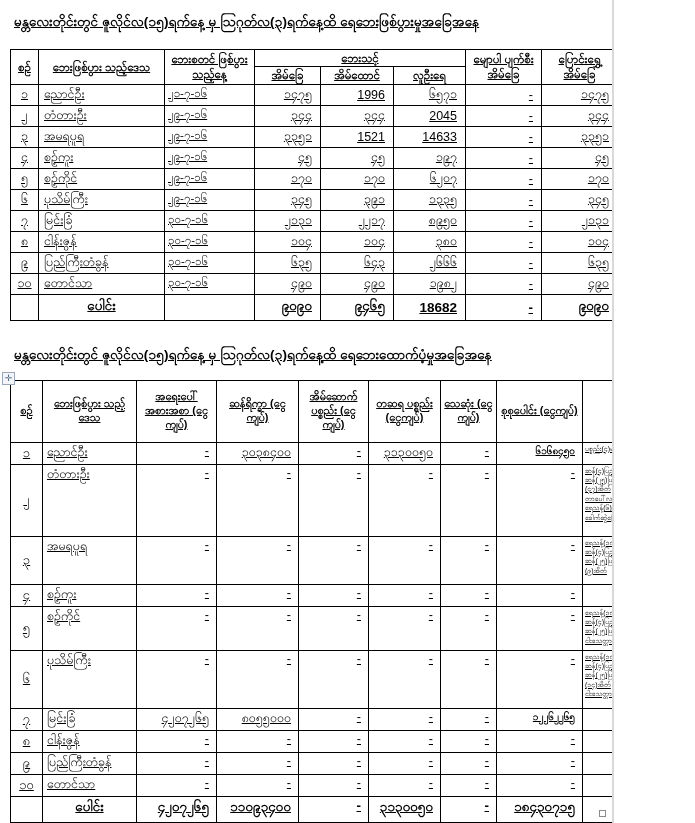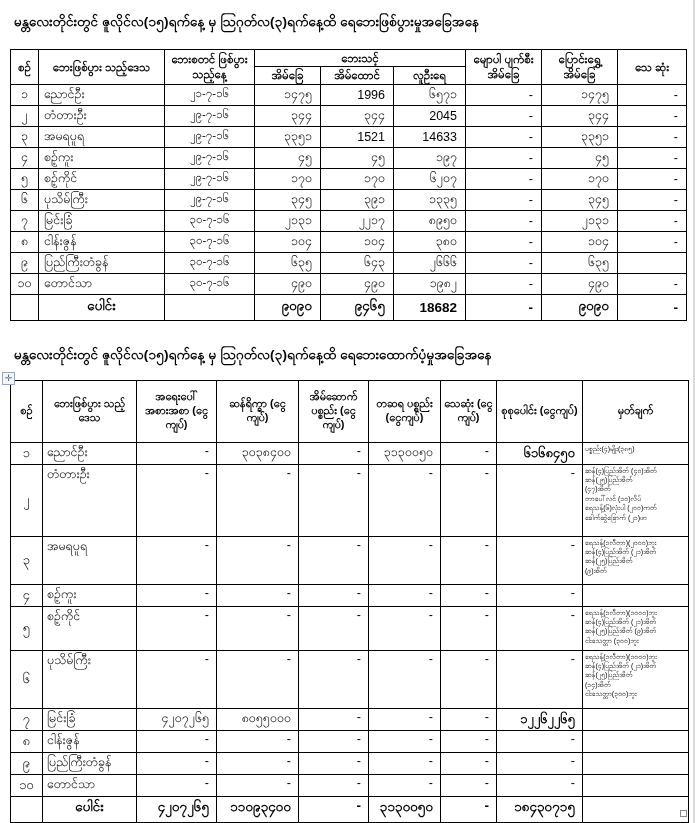--- a/index.html
+++ b/index.html
@@ -1,47 +1,47 @@
 <!DOCTYPE html>
 <html><head>
 <meta charset="utf-8">
 <style>
   * { box-sizing: border-box; }
   html,body { margin:0; padding:0; background:#fff; }
   .page {
-    position:relative; width:695px; height:823px; background:#ffffff;
+    position:relative; width:614px; height:823px; background:#ffffff;
     font-family:"Liberation Sans", sans-serif; color:#000;
-    border-right:2px solid #d9d9d9; overflow:hidden;
+    border-right:2px solid #d9d9d9; overflow:hidden;text-decoration:underline;
   }
   .doc-title {
     font-weight:bold; font-size:13.5px; line-height:1.25;
     margin:0; padding:14px 6px 0 14px; letter-spacing:0.2px;
   }
   .doc-title.second { padding-top:26px; }
   table { border-collapse:collapse; margin-left:10px; table-layout:fixed; }
   td, th { border:1px solid #000; padding:1px 3px; overflow:hidden; }
   th { font-weight:bold; font-size:11.5px; line-height:1.25; text-align:center; vertical-align:middle; }
   
   .t1 { margin-top:18px; width:676px; }
   .t1 td { height:19px; font-size:12.5px; vertical-align:middle; }
   .t1 .cell-no   { text-align:center; }
   .t1 .cell-area { text-align:left; padding-left:5px; }
-  .t1 .cell-date { text-align:center; font-size:11.5px; }
+  .t1 .cell-date { text-align:left; font-size:11.5px; }
   .t1 .cell-num  { text-align:right; padding-right:8px; }
   .t1 tr.total-row td { font-weight:bold; font-size:13.5px; height:26px; }
   .t1 tr.total-row .cell-label { text-align:center; }
   
   .t2 { margin-top:16px; width:678px; }
   .t2 th { font-size:11px; }
   .t2 td { font-size:12.5px; vertical-align:top; }
   .t2 .cell-no     { text-align:center; vertical-align:middle; font-size:13px; }
   .t2 .cell-area   { text-align:left; padding-left:4px; }
   .t2 .cell-num    { text-align:right; padding-right:7px; }
   .t2 .cell-remark { font-size:7px; line-height:1.35; white-space:pre-line; padding:1px 2px; text-align:left; }
-  .t2 .bold-sum    { font-weight:bold; font-size:13px;margin-left:44px; }
+  .t2 .bold-sum    { font-weight:bold; font-size:10px;margin-left:44px; }
   .t2 tr.total-row td { font-weight:bold; font-size:13.5px; height:26px; }
   .t2 tr.total-row .cell-label { text-align:center; }
   .r-h18 td { height:18px; } .r-h16 td { height:16px; } .r-h22 td { height:22px; }
   .r-h72 td { height:72px; } .r-h48 td { height:48px; } .r-h44 td { height:44px; } .r-h58 td { height:58px; }
   
   .move-handle {
     position:absolute; left:2px; top:372px; width:13px; height:13px;
     border:1px solid #9aa7b8; background:#f3f5f8; color:#5b6b82;
     font-size:9px; line-height:11px; text-align:center; cursor:move; user-select:none;
   }

